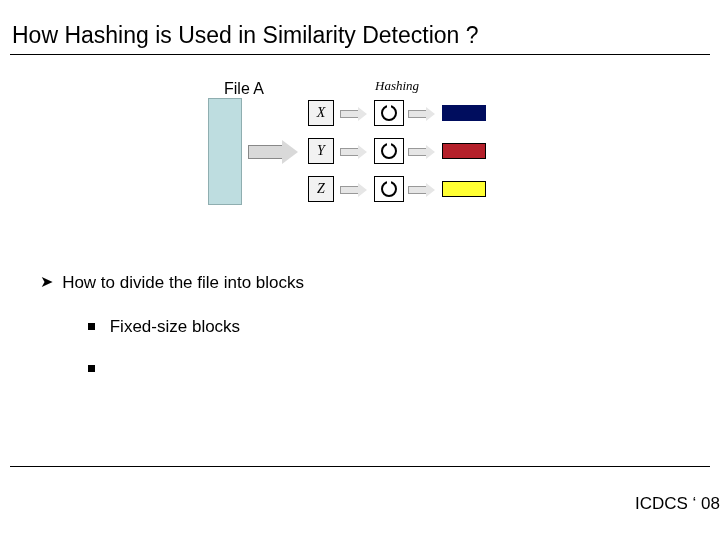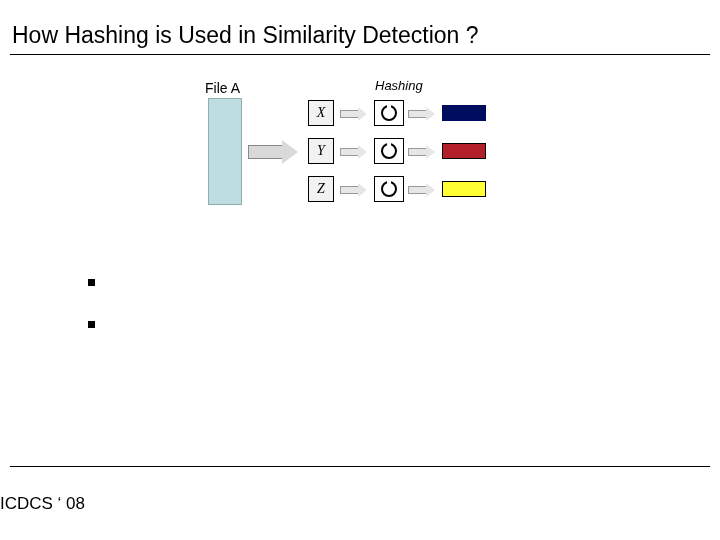--- a/index.html
+++ b/index.html
@@ -31,30 +31,30 @@
   
   .diagram {
     position: absolute;
     left: 200px;
     top: 80px;
     width: 340px;
     height: 150px;
   }
   .lbl-file {
     position: absolute;
-    left: 5px;
+    left: 24px;
     top: 0px;
-    font-size: 14px;
+    font-size: 16px;
   }
   .lbl-hash {
     position: absolute;
     left: 175px;
     top: -2px;
     font-size: 13px;
-    font-family: Liberation Sans, sans-serif;
+    font-family: Liberation Serif, serif;
     font-style: italic;
   }
   .file-rect {
     position: absolute;
     left: 8px;
     top: 18px;
     width: 32px;
     height: 105px;
     background: #bedde0;
     border: 1px solid #8faeb0;
@@ -228,21 +228,21 @@
     top: 466px;
     width: 700px;
     height: 0;
     border-top: 1px solid #000;
   }
   .footer {
     position: absolute;
     left: 0;
     top: 494px;
     width: 720px;
-    text-align: left;
+    text-align: right;
     font-size: 17px;
   }
 </style>
 </head>
 <body>
 
 <div class="title">How Hashing is Used in Similarity Detection ?</div>
 <div class="title-rule"></div>
 
 <div class="diagram">
@@ -295,22 +295,27 @@
       <div class="s-shaft"></div>
       <div class="s-head"></div>
     </div>
 
   <div class="out-box ob1"></div>
   <div class="out-box ob2"></div>
   <div class="out-box ob3"></div>
 </div>
 
 <div class="bullets">
+  <div class="b1">
+    <span class="arrowb">➤</span>
+    <span>How to divide the file into blocks</span>
+  </div>
   <div class="b2">
     <span class="sq"></span>
+    <span>Fixed-size blocks</span>
   </div>
   <div class="b2">
     <span class="sq"></span>
   </div>
 </div>
 
 <div class="footer-rule"></div>
 <div class="footer">ICDCS ‘ 08</div>
 
 </body></html>

